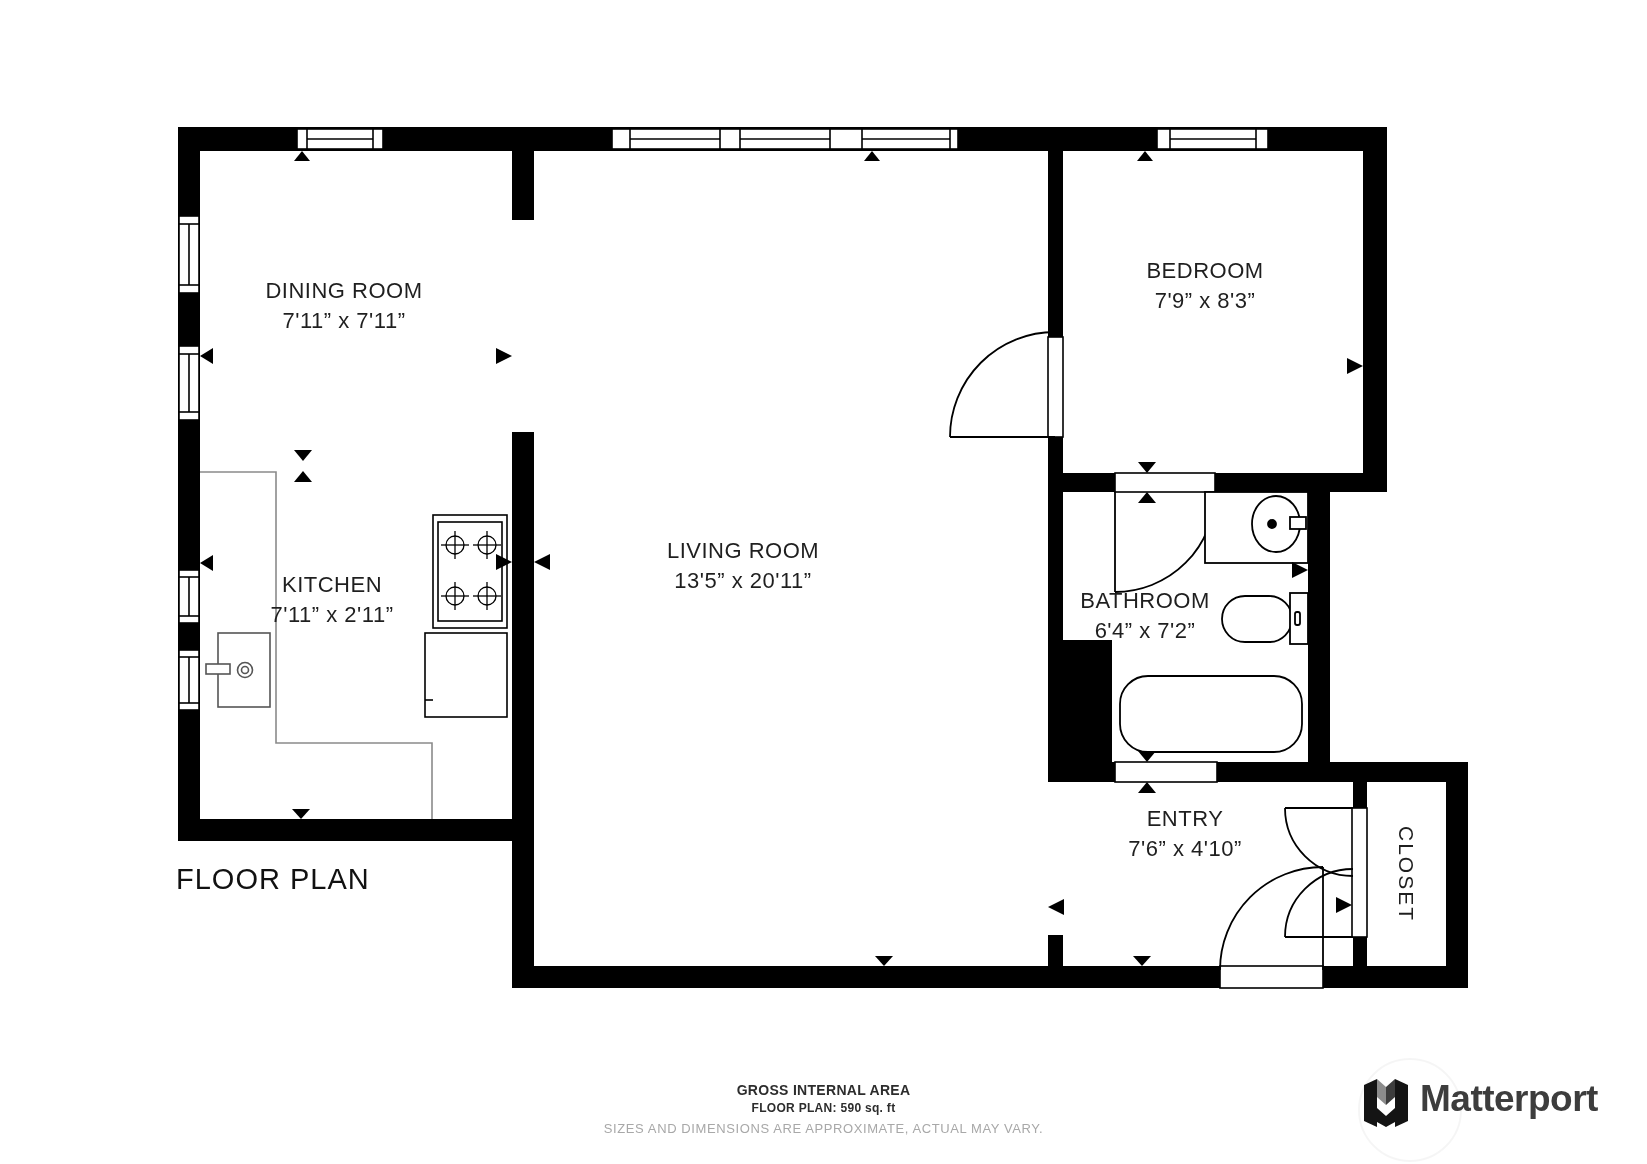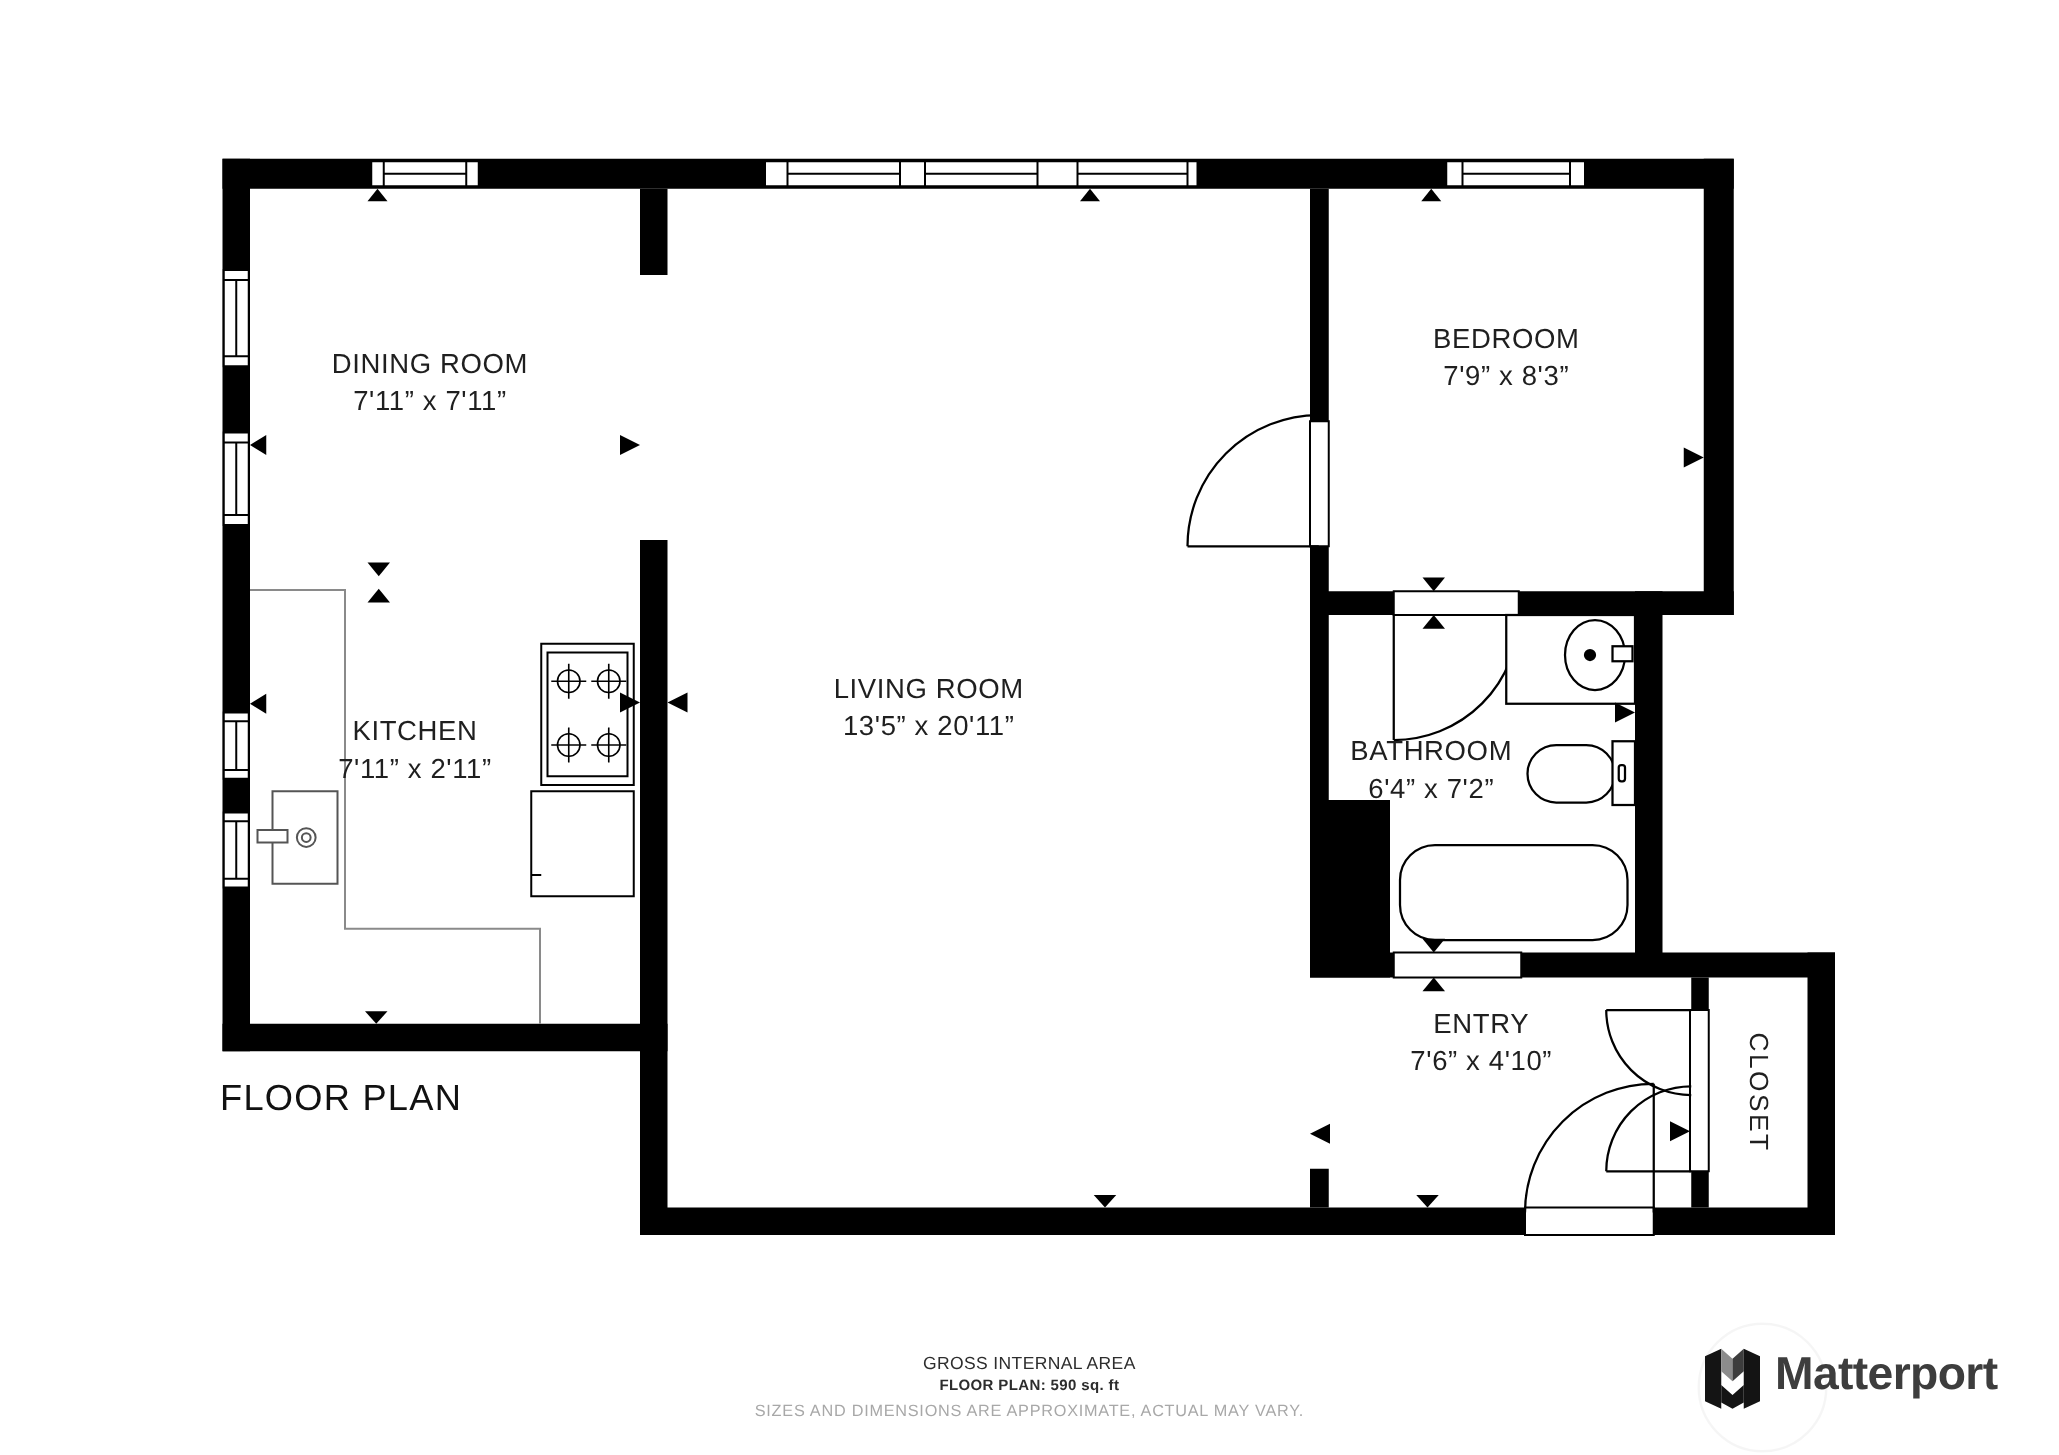--- a/index.html
+++ b/index.html
@@ -19,21 +19,21 @@
     position:absolute;transform:translate(-50%,-50%) rotate(90deg);
     font-size:21px;letter-spacing:2px;color:#1f1f1f;white-space:nowrap;
   }
   .plan-title{
     position:absolute;left:176px;top:843px;
     font-size:29px;letter-spacing:1px;color:#111;margin-top:20px;
   }
   .footer{
     position:absolute;left:0;top:1082px;width:1647px;text-align:center;
   }
-  .footer .f1{font-size:14px;font-weight:400;color:#2d2d2d;letter-spacing:0.3px;}
+  .footer .f1{font-size:14px;font-weight:700;color:#2d2d2d;letter-spacing:0.3px;}
   .footer .f2{font-size:12px;font-weight:600;color:#2d2d2d;margin-top:3px;letter-spacing:0.3px;}
   .footer .f3{font-size:13px;color:#a8a8a8;margin-top:6px;letter-spacing:0.6px;}
   .logo{
     position:absolute;left:1364px;top:1078px;display:flex;gap:12px;
   }
   .logo-text{
     font-size:37px;font-weight:700;color:#3d3d3d;letter-spacing:-0.5px;
   }
   .watermark{
     position:absolute;left:1358px;top:1058px;width:100px;height:100px;border-radius:50%;

